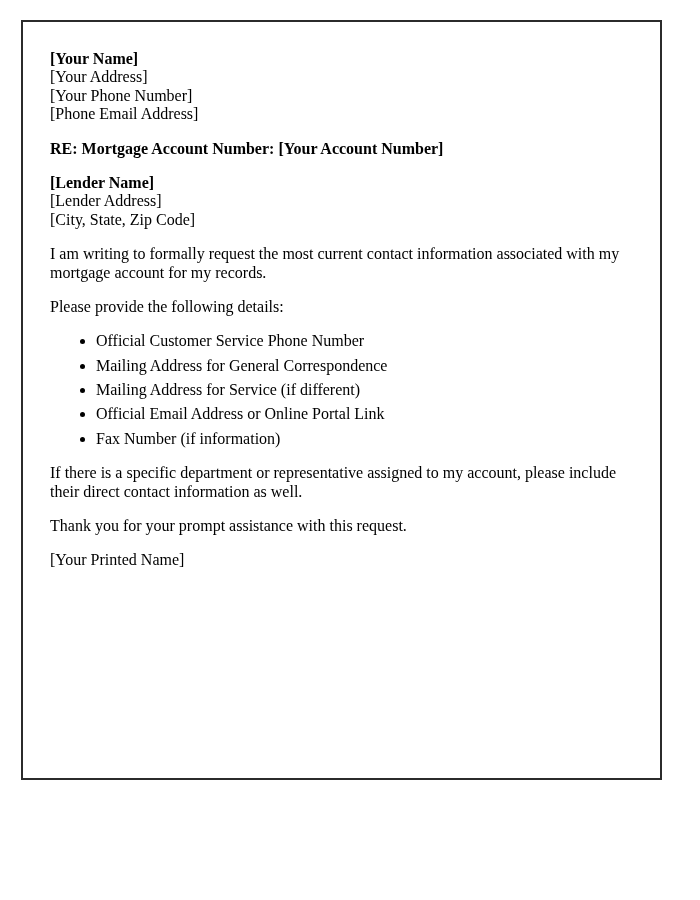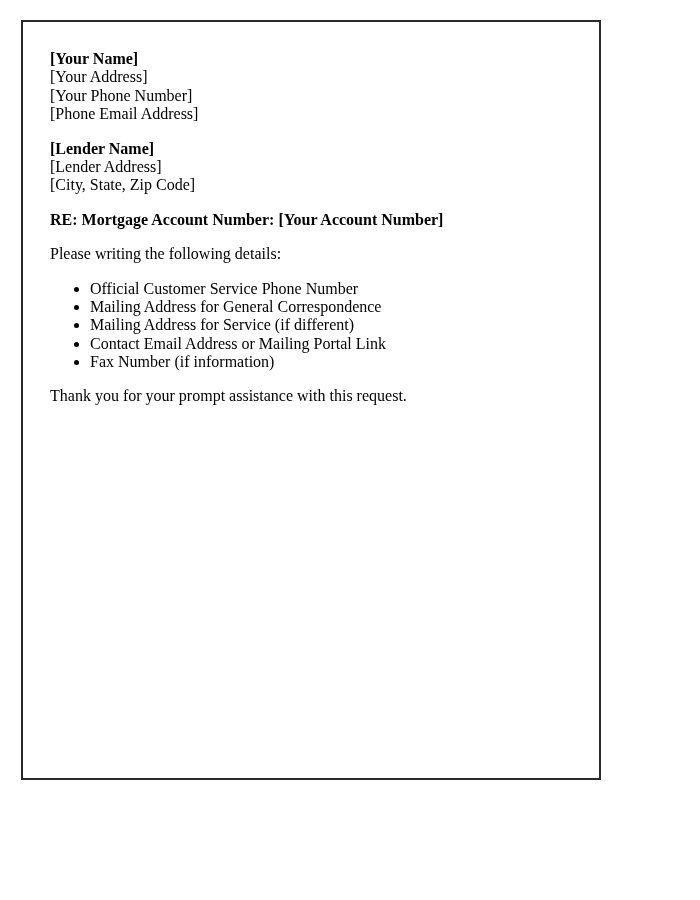--- a/index.html
+++ b/index.html
@@ -14,74 +14,77 @@
     font-family: "Liberation Serif", serif;
     font-size: 16px;
     line-height: 1.15;
     color: #000000;
   }
   .letter-frame {
     position: absolute;
     left: 21px;
     top: 20px;
     box-sizing: border-box;
-    width: 580px;
+    width: 641px;
     height: 760px;
     border: 2px solid #2b2b2b;
     padding: 12px 30px 20px 27px;
     background: #ffffff;
     overflow: hidden;
   }
   .letter-frame p {
     margin: 16px 0;
   }
   .letter-frame ul {
     margin: 16px 0;
     padding-left: 40px;
     list-style-type: disc;
   }
   .letter-frame li {
-    margin: 0;
+    margin: 6px;
   }
   strong { font-weight: bold; }
 </style>
 </head>
 <body>
 
 <div class="letter-frame">
 
   <p>
     <strong>[Your Name]</strong><br>
     <span>[Your Address]</span><br>
     <span>[Your Phone Number]</span><br>
     <span>[Phone Email Address]</span>
   </p>
 
 
   <p>
+    <strong>RE: Mortgage Account Number: [Your Account Number]</strong>
+  </p>
+
+  <p>
     <strong>[Lender Name]</strong><br>
     <span>[Lender Address]</span><br>
     <span>[City, State, Zip Code]</span>
   </p>
 
-  <p>
-    <strong>RE: Mortgage Account Number: [Your Account Number]</strong>
-  </p>
 
+  <p>I am writing to formally request the most current contact information associated with my mortgage account for my records.</p>
 
-
-  <p>Please writing the following details:</p>
+  <p>Please provide the following details:</p>
 
   <ul>
     <li>Official Customer Service Phone Number</li>
     <li>Mailing Address for General Correspondence</li>
     <li>Mailing Address for Service (if different)</li>
-    <li>Contact Email Address or Mailing Portal Link</li>
+    <li>Official Email Address or Online Portal Link</li>
     <li>Fax Number (if information)</li>
   </ul>
 
+  <p>If there is a specific department or representative assigned to my account, please include their direct contact information as well.</p>
 
   <p>Thank you for your prompt assistance with this request.</p>
 
 
 
+  <p>[Your Printed Name]</p>
 
 </div>
 
 </body></html>

